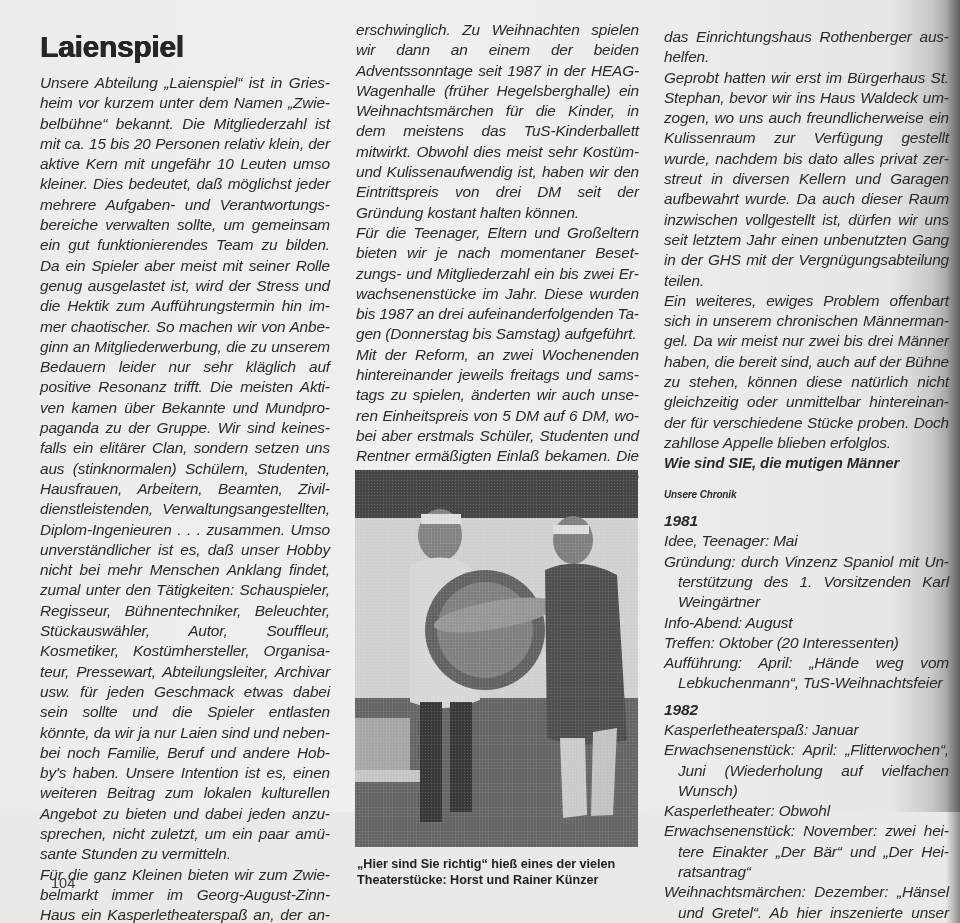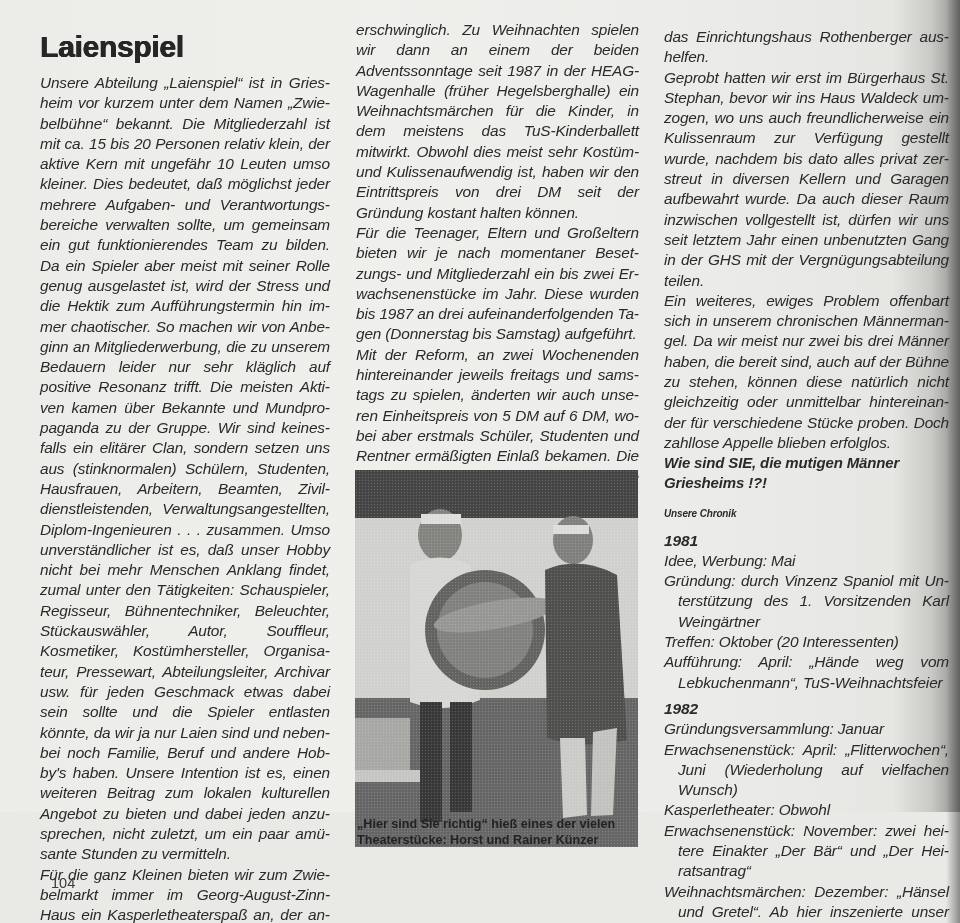--- a/index.html
+++ b/index.html
@@ -28,21 +28,21 @@
     .bold-center { text-align: left; font-weight: bold; font-size: 15px; line-height: 19.5px; }
     .sub-head { font-weight: bold; font-size: 10px; margin-top: 12px !important; margin-bottom: 0 !important; }
     .year { text-align: center; font-weight: bold; font-size: 15.5px; margin-top: 6px !important; }
     .entry { text-align: justify; padding-left: 14px; text-indent: -14px; }
     .photo {
       position: absolute; left: 355px; top: 470px; width: 283px; height: 377px;
       background: #8a8a8a; overflow: hidden;
     }
     .photo svg { display: block; }
     .caption {
-      position: absolute; left: 357px; top: 816px; width: 285px;
+      position: absolute; left: 357px; top: 856px; width: 285px;
       font-weight: bold; font-size: 12.6px; line-height: 16px; color: #222;
     }
     .edge-shadow { position: absolute; right: 0; top: 0; width: 14px; height: 923px;
       background: linear-gradient(90deg, rgba(0,0,0,0), rgba(60,60,60,0.55)); }
   </style>
 </head>
 <body>
 
 <div class="page">
 
@@ -97,35 +97,35 @@
     </svg>
   </div>
 
   <div class="caption">„Hier sind Sie richtig“ hieß eines der vielen Theaterstücke: Horst und Rainer Künzer</div>
 
   <div class="col" id="col3">
     <p>das Einrichtungshaus Rothenberger aus­helfen.</p>
     <p>Geprobt hatten wir erst im Bürgerhaus St. Stephan, bevor wir ins Haus Waldeck um­zogen, wo uns auch freundlicherweise ein Kulissenraum zur Verfügung gestellt wurde, nachdem bis dato alles privat zer­streut in diversen Kellern und Garagen auf­bewahrt wurde. Da auch dieser Raum in­zwischen vollgestellt ist, dürfen wir uns seit letztem Jahr einen unbenutzten Gang in der GHS mit der Vergnügungsabteilung teilen.</p>
     <p>Ein weiteres, ewiges Problem offenbart sich in unserem chronischen Männerman­gel. Da wir meist nur zwei bis drei Männer haben, die bereit sind, auch auf der Bühne zu stehen, können diese natürlich nicht gleichzeitig oder unmittelbar hintereinan­der für verschiedene Stücke proben. Doch zahllose Appelle blieben erfolglos.</p>
     <p class="bold-center">Wie sind SIE, die mutigen Männer</p>
-    <p class="bold-center">Griesheims !?!</p>
 
     <p class="sub-head">Unsere Chronik</p>
 
     <div>
       <p class="year">1981</p>
-      <p class="entry">Idee, Werbung: Mai</p>
+      <p class="entry">Idee, Teenager: Mai</p>
       <p class="entry">Gründung: durch Vinzenz Spaniol mit Un­terstützung des 1. Vorsitzenden Karl Weingärtner</p>
+      <p class="entry">Info-Abend: August</p>
       <p class="entry">Treffen: Oktober (20 Interessenten)</p>
       <p class="entry">Aufführung: April: „Hände weg vom Lebkuchenmann“, TuS-Weihnachtsfeier</p>
     </div>
 
     <div>
       <p class="year">1982</p>
-      <p class="entry">Gründungsversammlung: Januar</p>
+      <p class="entry">Kasperletheaterspaß: Januar</p>
       <p class="entry">Erwachsenenstück: April: „Flitterwo­chen“, Juni (Wiederholung auf vielfa­chen Wunsch)</p>
       <p class="entry">Kasperletheater: Obwohl</p>
       <p class="entry">Erwachsenenstück: November: zwei hei­tere Einakter „Der Bär“ und „Der Hei­ratsantrag“</p>
       <p class="entry">Weihnachtsmärchen: Dezember: „Hänsel und Gretel“. Ab hier inszenierte unser Alt-Mitglied Willi Weißhuhn (neuer Abtei­lungsleiter)</p>
     </div>
   </div>
 
   <div class="edge-shadow"></div>
 </div>
 

